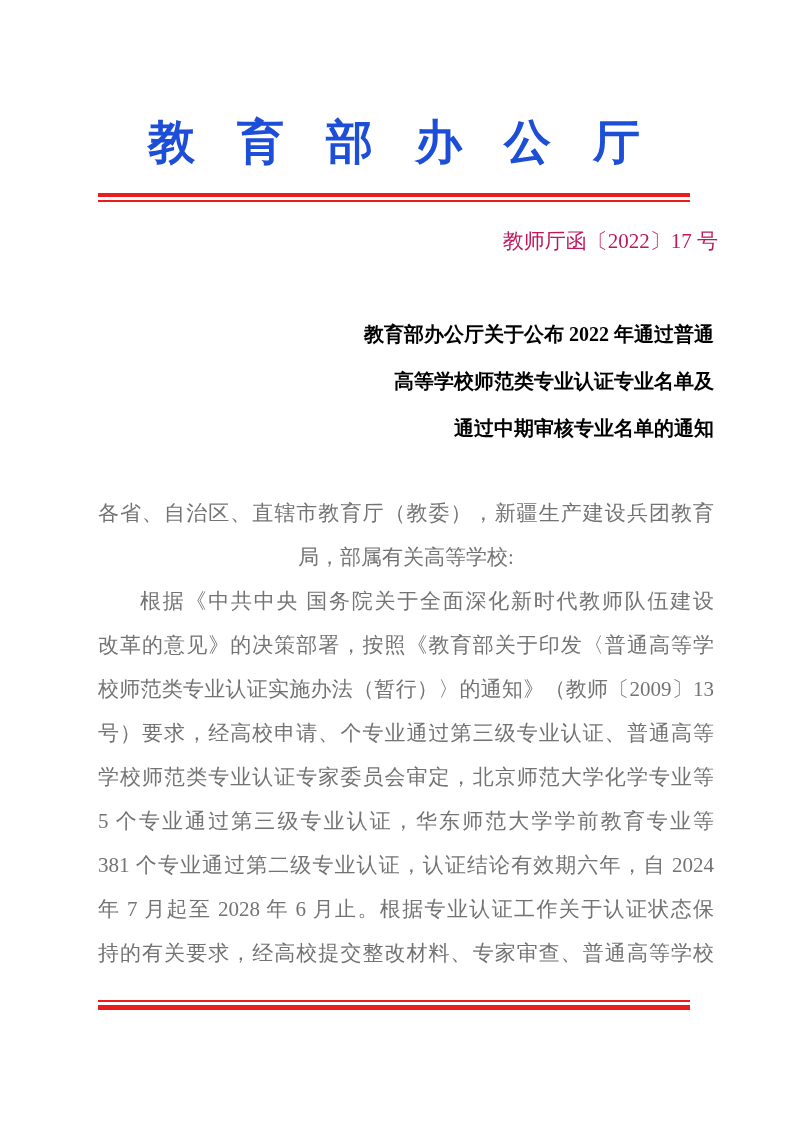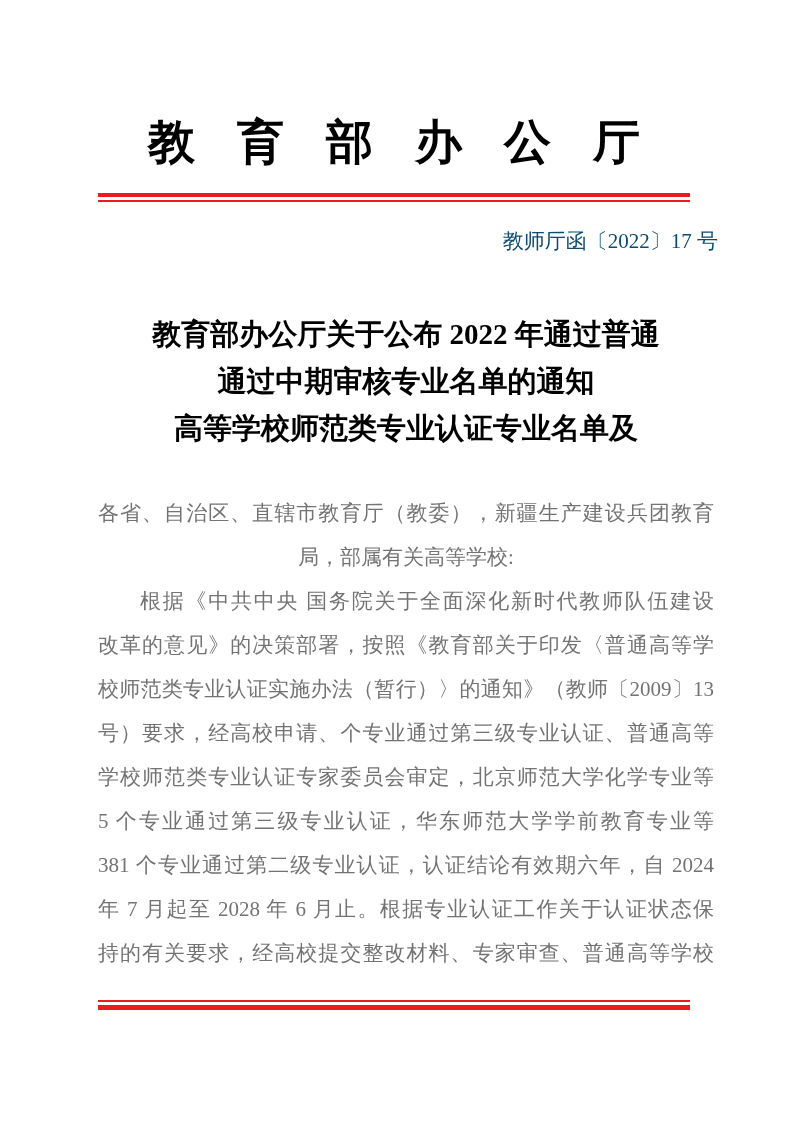--- a/index.html
+++ b/index.html
@@ -43,37 +43,38 @@
   .rule-top-thin   { top: 200px;  height: 2px; }
   .rule-bot-thin   { top: 1000px; height: 2px; }
   .rule-bot-thick  { top: 1005px; height: 5px; }
   
   .doc-no {
     position: absolute;
     top: 228px;
     right: 77px;
     font-size: 21px;
     line-height: 26px;
-    color: #0c4a6e;
+    color: #be185d;
     white-space: nowrap;
   }
   
   .title {
     position: absolute;
     top: 311px;
     left: 98px;
     width: 616px;
     text-align: center;
     color: #000000;
     font-weight: 700;
   }
   .title .line {
-    font-size: 29px;
+    font-size: 20px;
     line-height: 47px;
     white-space: nowrap;
+    text-align: right;
   }
   
   .body-text {
     position: absolute;
     top: 491px;
     left: 98px;
     width: 616px;
     color: #737373;
     font-size: 21px;
   }
@@ -89,31 +90,31 @@
   }
   .body-text .line.indent {
     text-indent: 42px;
   }
 </style>
 </head>
 <body>
 
 <div class="page">
 
-  <div class="agency" style="color: #000000;">教育部办公厅</div>
+  <div class="agency" style="color: #1d4ed8;">教育部办公厅</div>
 
   <div class="rule rule-top-thick" style="background: rgb(236, 28, 28);"></div>
   <div class="rule rule-top-thin" style="background: rgb(236, 28, 28);"></div>
 
   <div class="doc-no">教师厅函〔2022〕17 号</div>
 
   <div class="title">
       <div class="line">教育部办公厅关于公布 2022 年通过普通</div>
+      <div class="line">高等学校师范类专业认证专业名单及</div>
       <div class="line">通过中期审核专业名单的通知</div>
-      <div class="line">高等学校师范类专业认证专业名单及</div>
     </div>
 
   <div class="body-text">
     <div>
         <div class="line justify">各省、自治区、直辖市教育厅（教委），新疆生产建设兵团教育</div>
         <div class="line">局，部属有关高等学校:</div>
       </div>
     <div>
         <div class="line justify indent">根据《中共中央 国务院关于全面深化新时代教师队伍建设</div>
         <div class="line justify">改革的意见》的决策部署，按照《教育部关于印发〈普通高等学</div>

